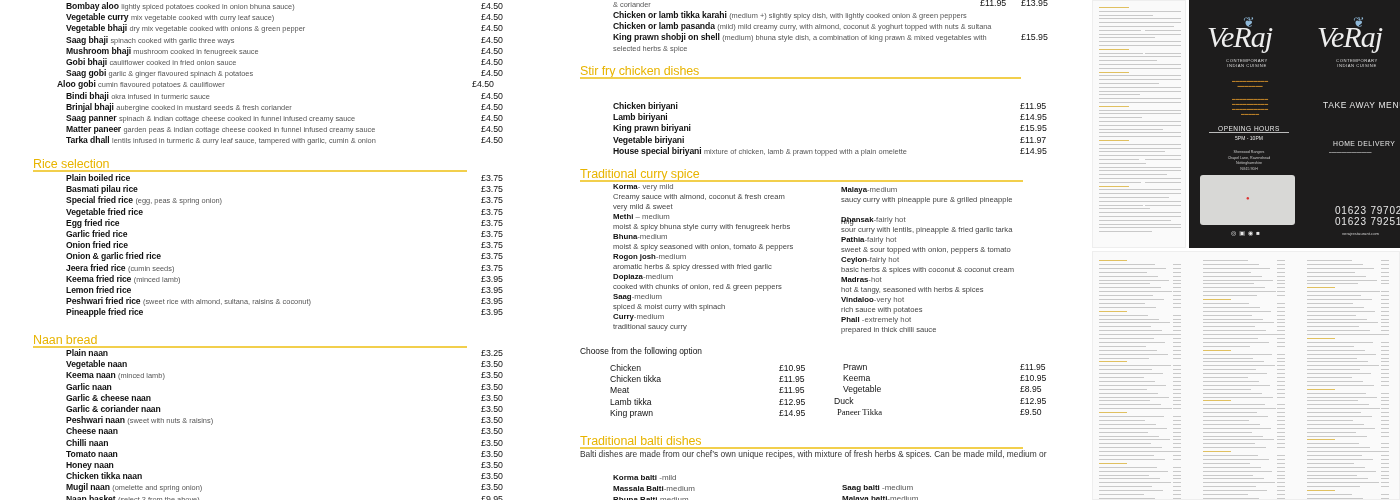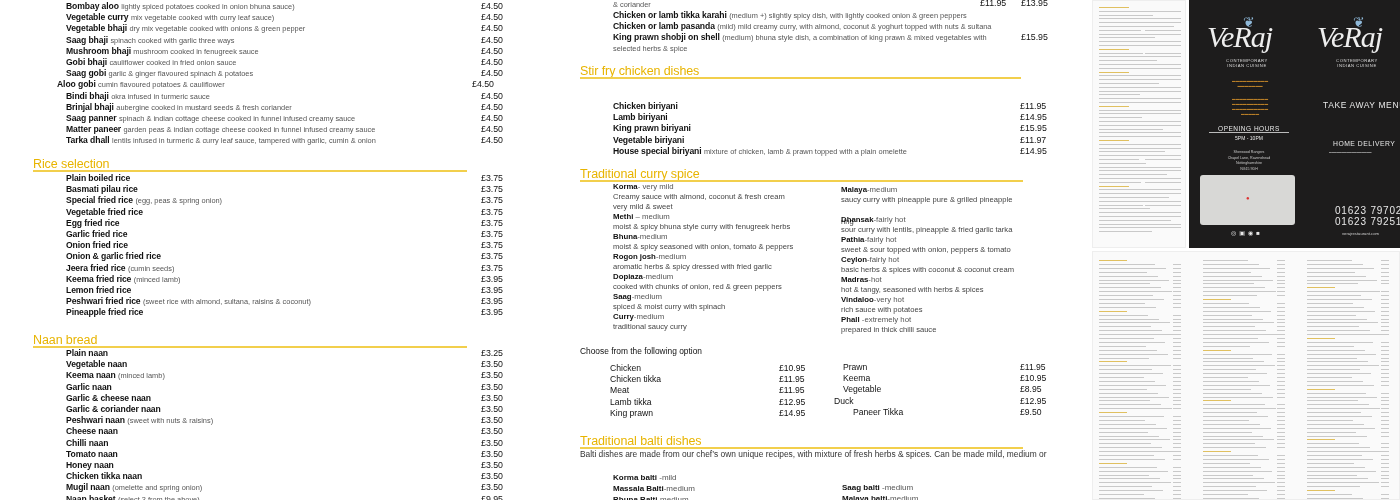--- a/index.html
+++ b/index.html
@@ -173,21 +173,21 @@
     </div>
   <div id="opt-right">
       <div class="opt" style="left: 273px; top: 362px;">Prawn</div>
       <div class="opt" style="left: 450px; top: 362px;">£11.95</div>
       <div class="opt" style="left: 273px; top: 373.2px;">Keema</div>
       <div class="opt" style="left: 450px; top: 373.2px;">£10.95</div>
       <div class="opt" style="left: 273px; top: 384.4px;">Vegetable</div>
       <div class="opt" style="left: 450px; top: 384.4px;">£8.95</div>
       <div class="opt" style="left: 264px; top: 395.6px;">Duck</div>
       <div class="opt" style="left: 450px; top: 395.6px;">£12.95</div>
-      <div class="opt" style="left: 283px; top: 406.8px;">Paneer Tikka</div>
+      <div class="opt" style="left: 267px; top: 406.8px; font-family: Liberation Serif, serif;">Paneer Tikka</div>
       <div class="opt" style="left: 450px; top: 406.8px;">£9.50</div>
     </div>
 
   <div class="section-title" style="left:10px; top:434px;">Traditional balti dishes</div>
   <div class="section-rule" style="left:10px; top:447px; width:443px;"></div>
   <div class="intro" style="left:10px; top:449px;">
     <div>Balti dishes are made from our chef’s own unique recipes, with mixture of fresh herbs &amp; spices. Can be made mild, medium or</div>
   </div>
   <div id="balti-left">
       <div class="curry-head" style="left: 43px; top: 473px; font-size: 8px;"><span class="curry-name">Korma balti</span><span class="curry-level"> -mild</span></div>

